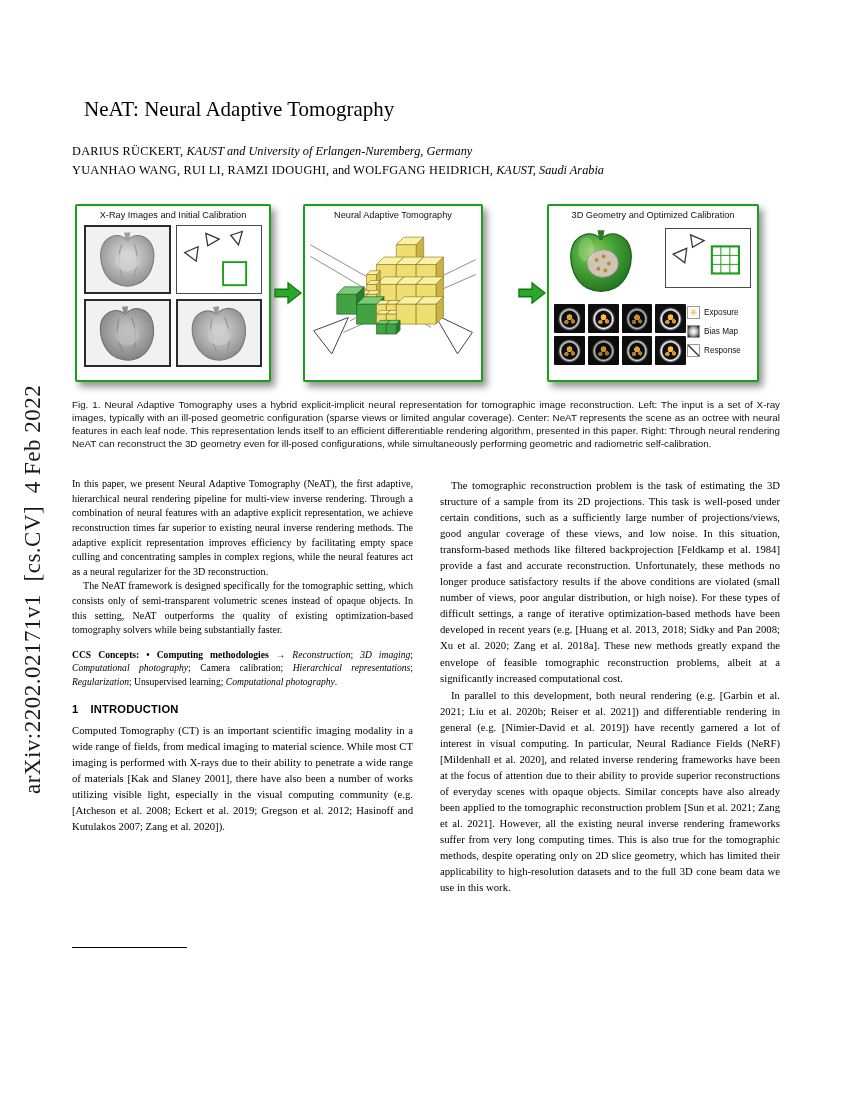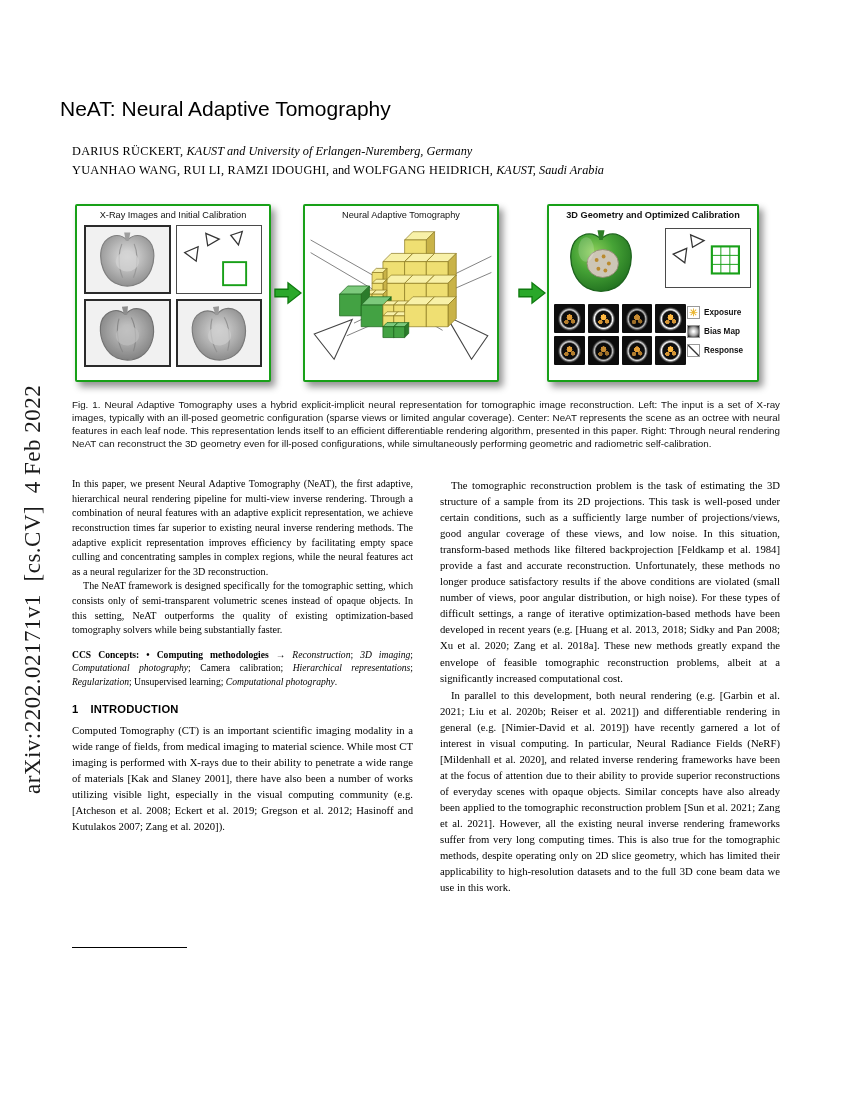--- a/index.html
+++ b/index.html
@@ -3,35 +3,35 @@
 <meta charset="utf-8">
 <style>
   html,body{margin:0;padding:0;background:#fff;width:850px;height:1100px;overflow:hidden;}
   .page{position:relative;width:850px;height:1100px;background:#fff;font-family:"Liberation Serif",serif;color:#000;}
 
   
   .arxiv-stamp{position:absolute;left:20px;top:794px;transform:rotate(-90deg);transform-origin:0 0;
     font-family:"Liberation Serif",serif;font-size:23px;letter-spacing:.5px;color:#1a1a1a;white-space:pre;}
 
   
-  .title{position:absolute;left:60px;top:97px;margin:0;font-weight:400;font-size:21px;font-family:Liberation Sans, sans-serif;}
+  .title{position:absolute;left:84px;top:97px;margin:0;font-weight:400;font-size:21px;font-family:Liberation Serif, serif;}
   .authors{position:absolute;left:72px;top:142px;font-size:12.3px;line-height:1.55;}
   .name{letter-spacing:.25px;}
   .aff{font-style:italic;}
   .b{font-weight:700;}
   .i{font-style:italic;}
   .bi{font-weight:400;font-style:italic;}
 
   
   .figure{position:absolute;left:75px;top:204px;width:684px;height:178px;}
   .panel{position:absolute;top:0;height:178px;box-sizing:border-box;background:#fff;border:2px solid #18a018;
     border-radius:2px;box-shadow:4px 5px 7px rgba(0,0,0,.42);}
   .panel1{left:0;width:196px;}
-  .panel2{left:228px;width:196px;}
-  .panel3{left:472px;width:212px;font-weight:bold;}
+  .panel2{left:228px;width:180px;}
+  .panel3{left:472px;width:212px;}
   .panel-title{text-align:center;font-family:"Liberation Sans",sans-serif;font-size:9.2px;padding-top:4px;color:#111;}
   .arrow{position:absolute;top:74px;width:28px;height:30px;}
   .arrow1{left:199px;}
   .arrow2{left:443px;}
   .arrow svg{display:block;width:100%;height:100%;}
 
   
   .p1-grid{display:grid;grid-template-columns:1fr 1fr;gap:5px;padding:5px 7px;box-sizing:border-box;height:152px;}
   .xray{border:2px solid #2b2b2b;background:#f1f1f1;position:relative;overflow:hidden;}
   .xray svg{position:absolute;inset:0;width:100%;height:100%;}

